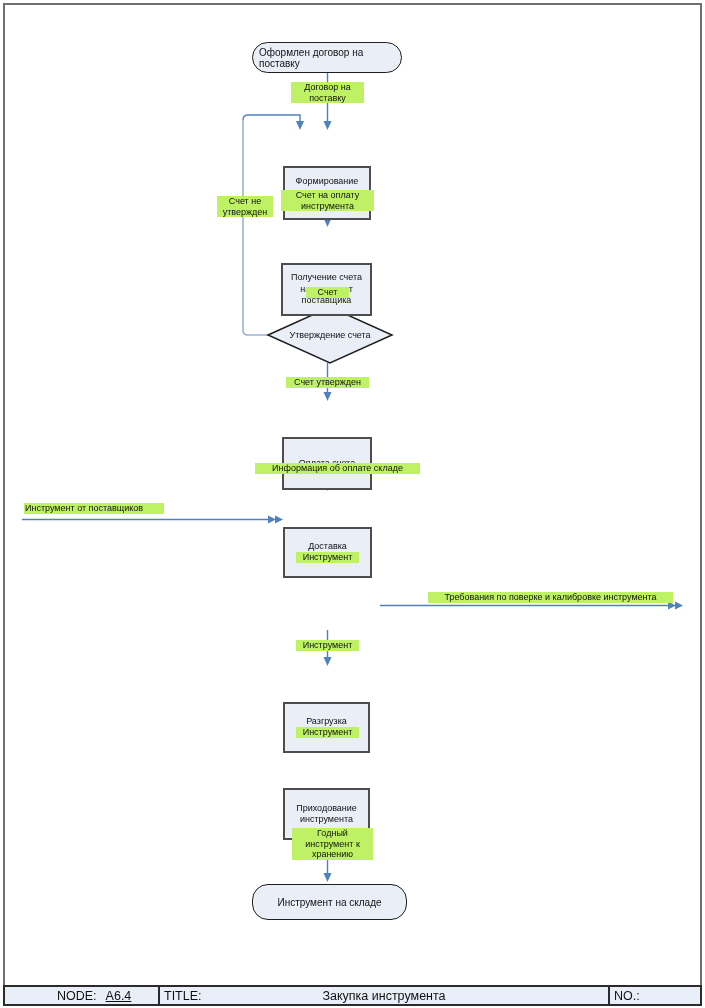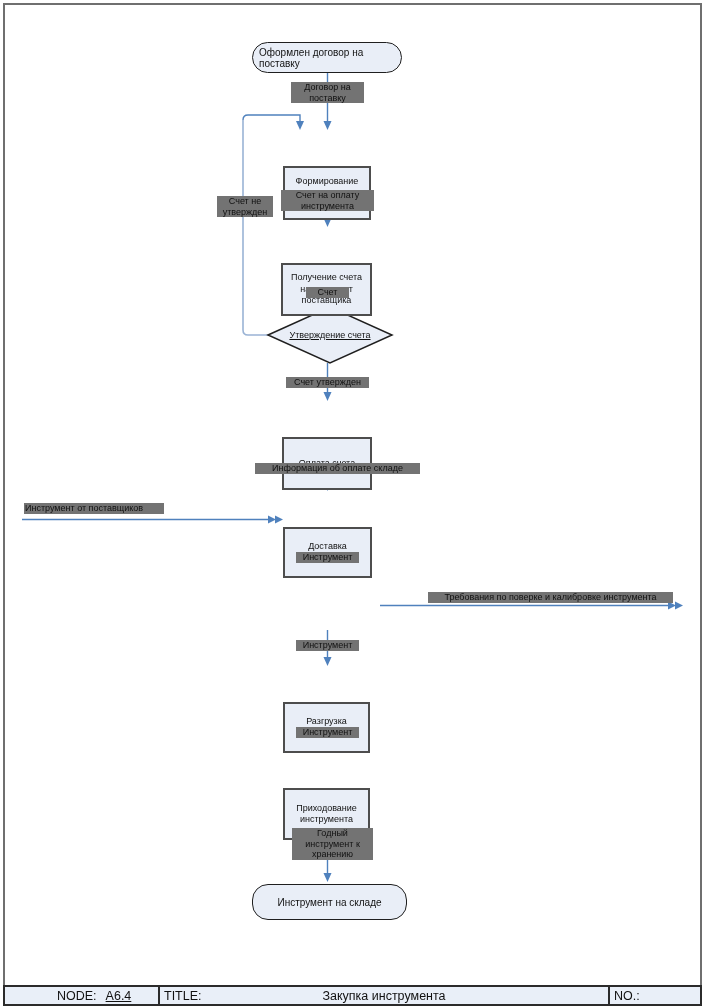--- a/index.html
+++ b/index.html
@@ -33,25 +33,25 @@
     font-size:9px; line-height:11.5px; padding:1px 3px;margin-top:35px;
   }
   .terminator {
     background:var(--node-fill); border:1.6px solid var(--shape-border);
     border-radius:16px;
     display:flex; align-items:center; justify-content:center; text-align:left;
     font-size:10px; line-height:11px; padding:1px 6px;
   }
   .diamond-label {
     display:flex; align-items:center; justify-content:center; text-align:center;
-    font-size:9px; background:transparent;text-decoration:underline;
+    font-size:9px; background:transparent;
   }
   .elabel {
     font-size:9px; line-height:10.5px; text-align:center;
-    background:#737373; padding:0 1px;
+    background:#bef264; padding:0 1px;
   }
   .elabel.left { text-align:left; }
 
   .footer {
     position:absolute; left:3px; bottom:2px; width:699px; height:21px;
     background:var(--footer-fill); border:2px solid #2b2b2b;
     display:flex; align-items:stretch; z-index:3;
     font-size:12.5px;
   }
   .footer .cell { display:flex; align-items:center; }

